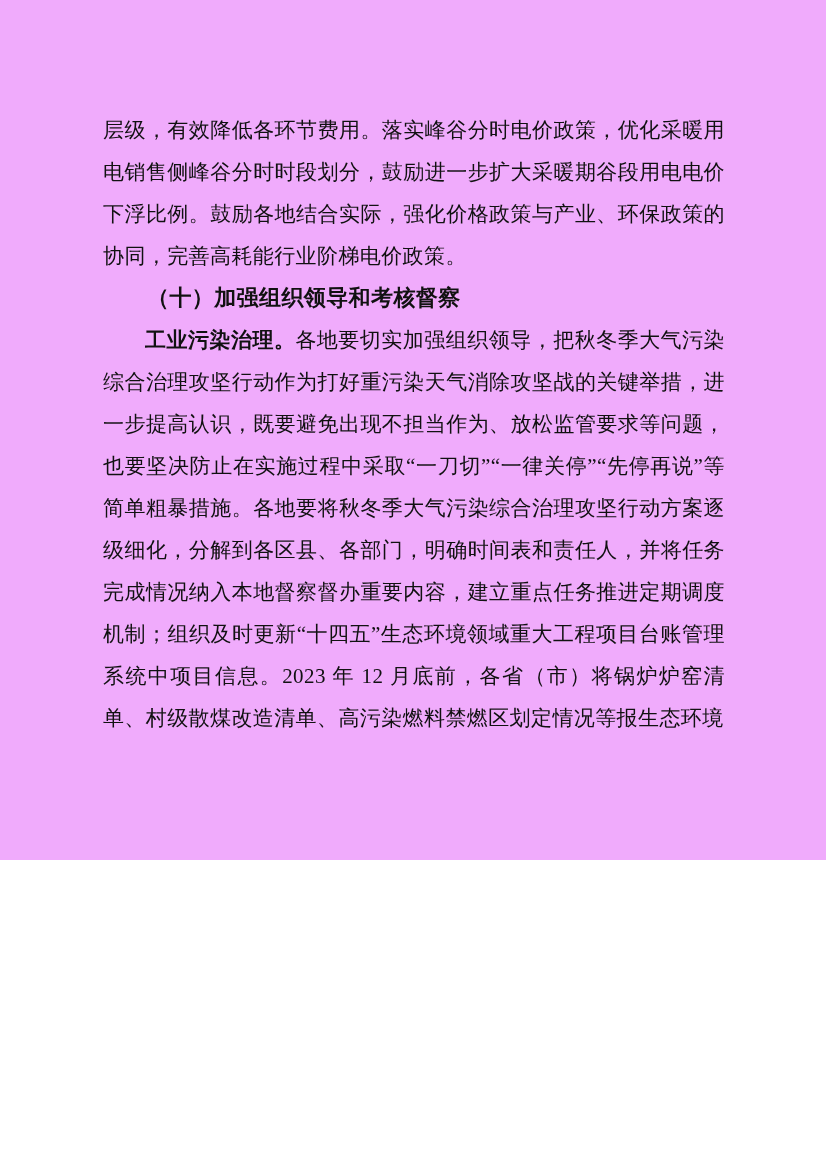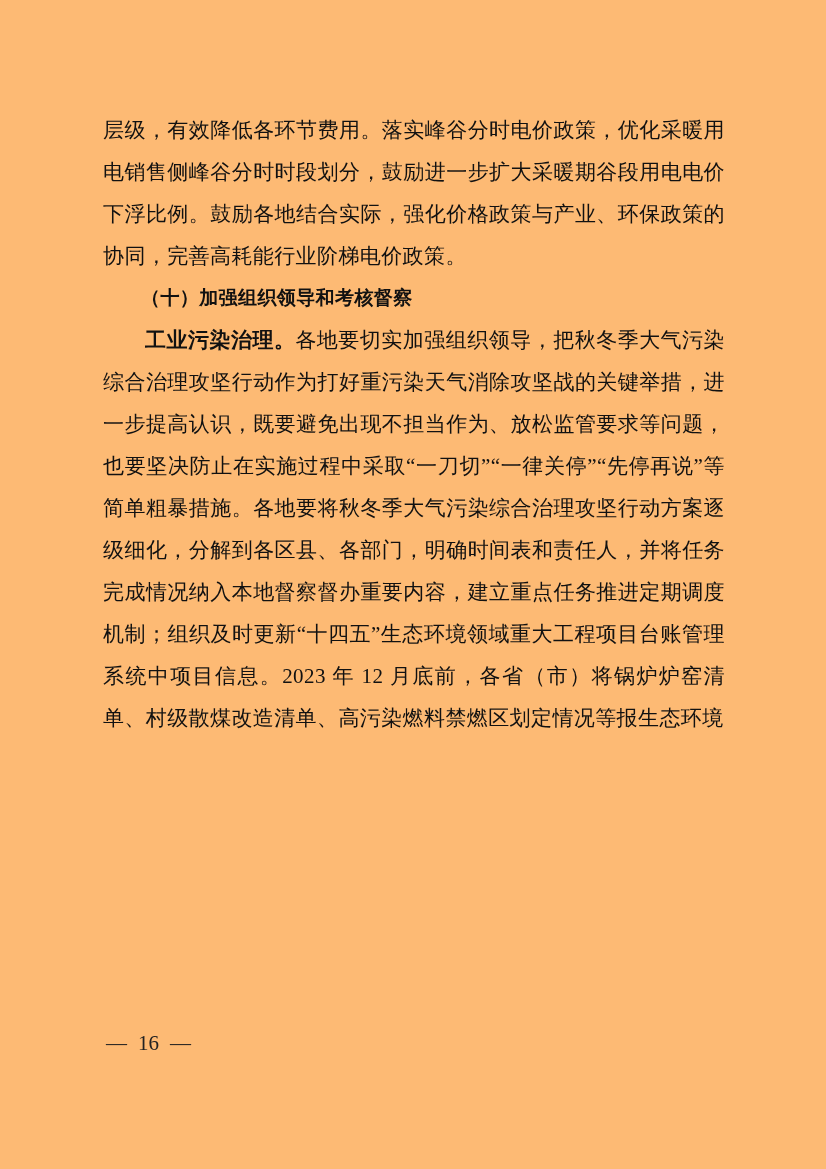--- a/index.html
+++ b/index.html
@@ -3,22 +3,22 @@
 <meta charset="utf-8">
 <style>
   html, body {
     margin: 0;
     padding: 0;
     background: #ffffff;
   }
   .page {
     position: relative;
     width: 826px;
-    height: 1169px;
-    background: #fdba74;
+    height: 860px;
+    background: #f0abfc;
     overflow: hidden;
     font-family: "Liberation Serif", serif;
     color: #111111;
   }
   .content {
     position: absolute;
     left: 103px;
     top: 109px;
     width: 622px;
     font-size: 21px;
@@ -33,21 +33,21 @@
   }
   .para.continuation {
     text-indent: 0;
   }
   .lead {
     font-weight: bold;
     font-family: "Liberation Sans", sans-serif;
   }
   .heading {
     margin: 0;
-    font-size: 19px;
+    font-size: 22px;
     line-height: 42px;
     text-indent: 2em;
     font-weight: bold;
     font-family: "Liberation Sans", sans-serif;
     text-align: left;
   }
   .page-footer {
     position: absolute;
     left: 106px;
     top: 1030px;

